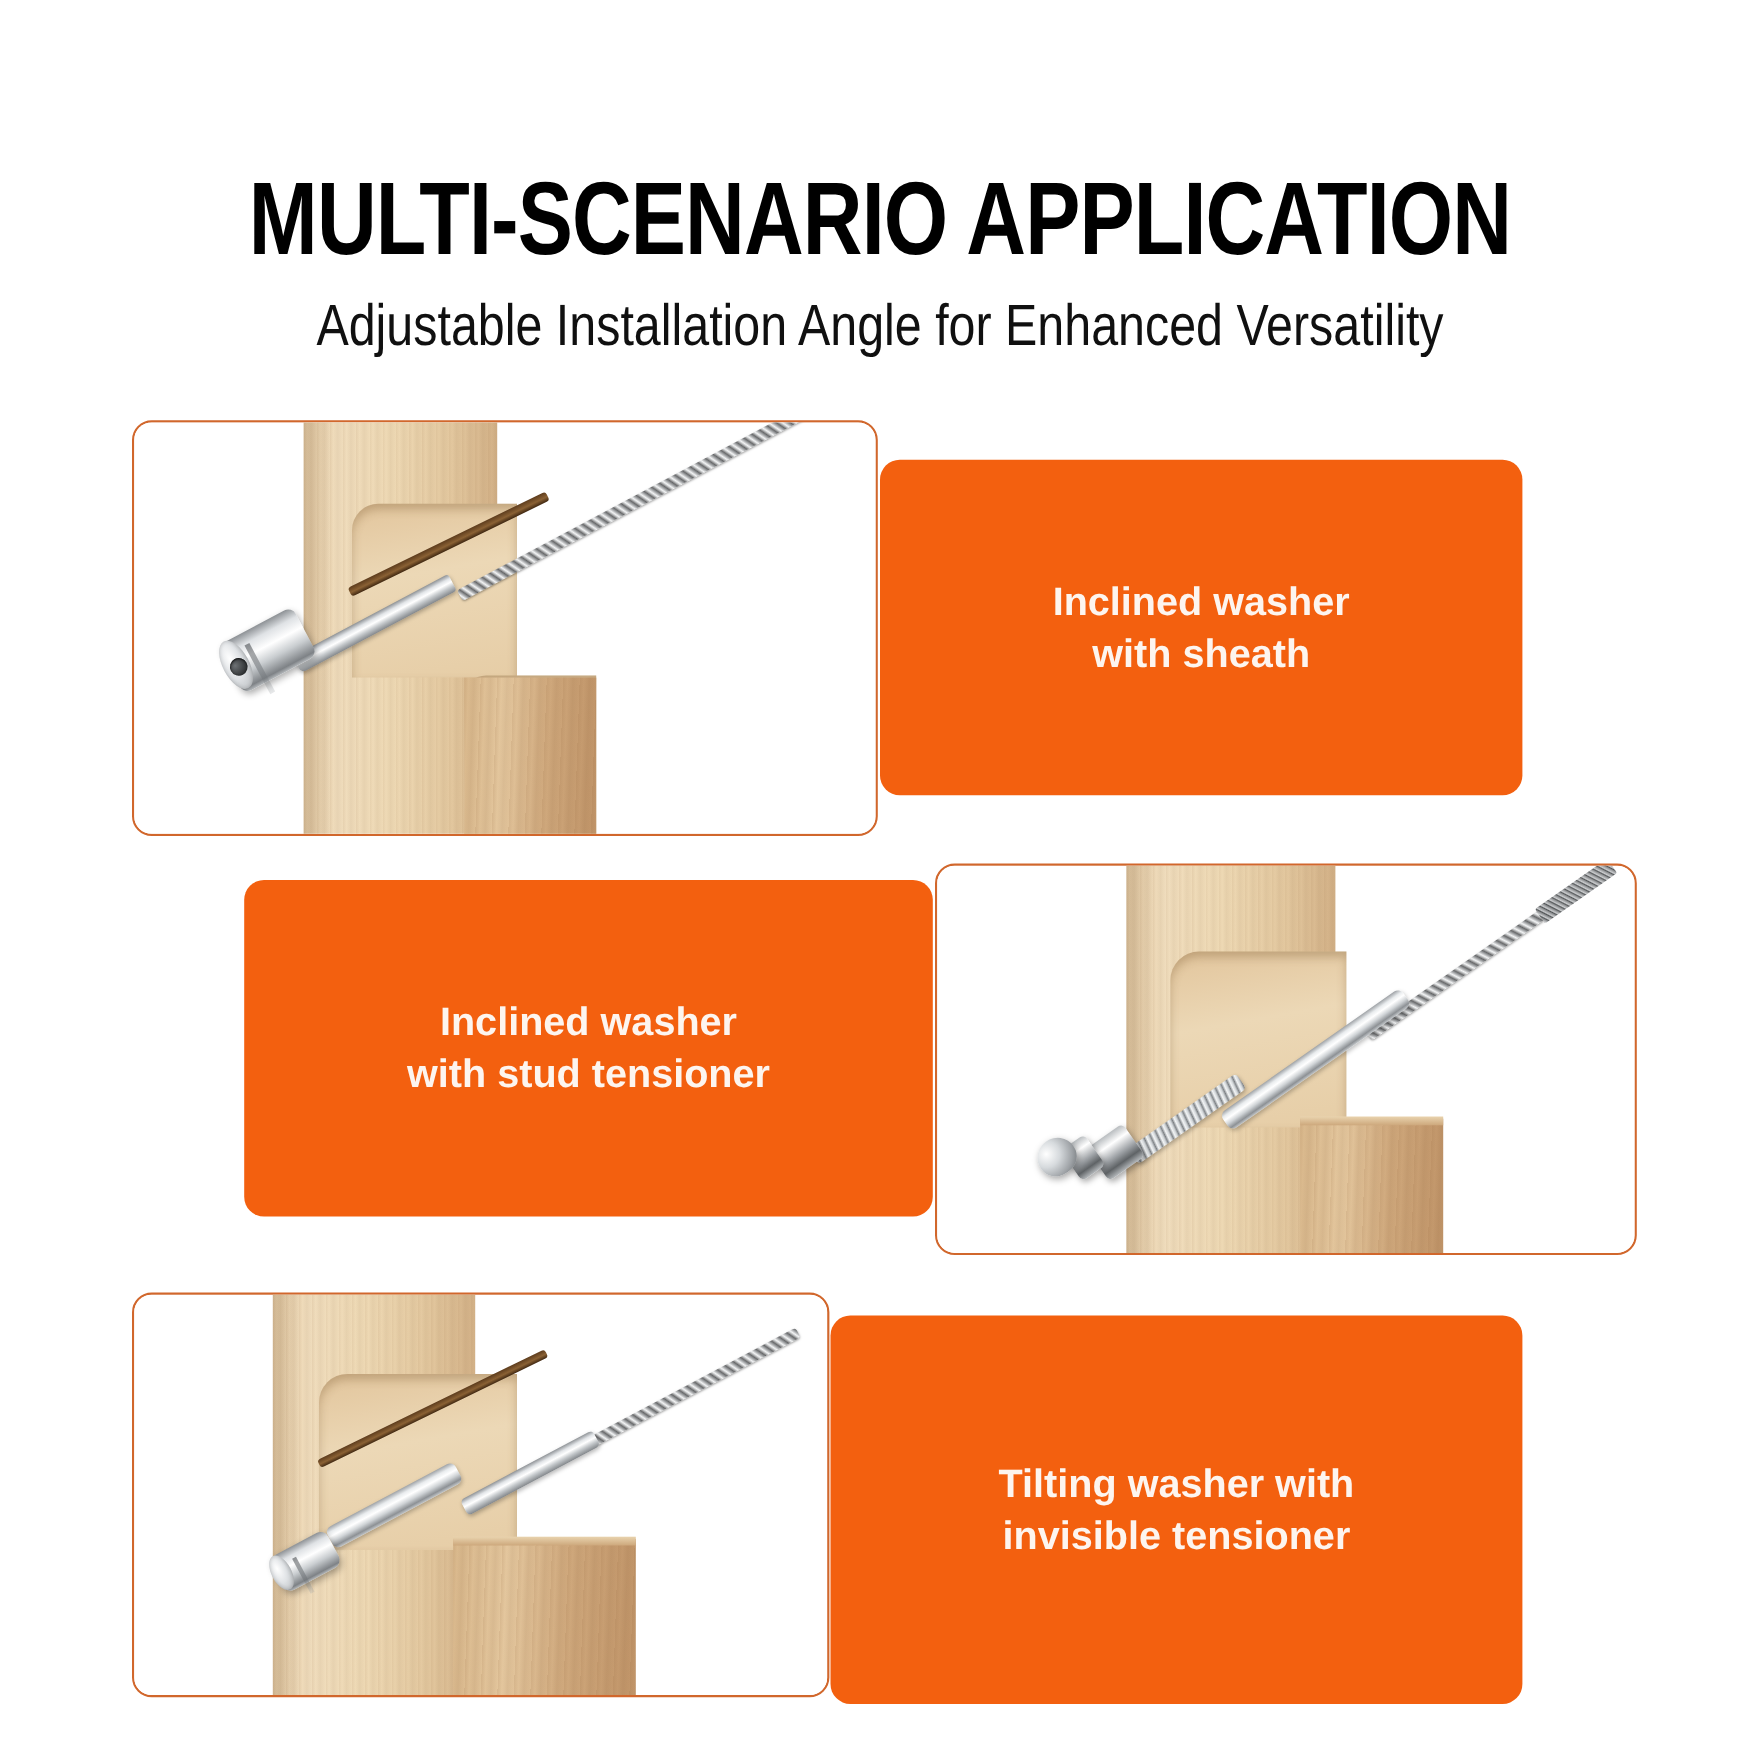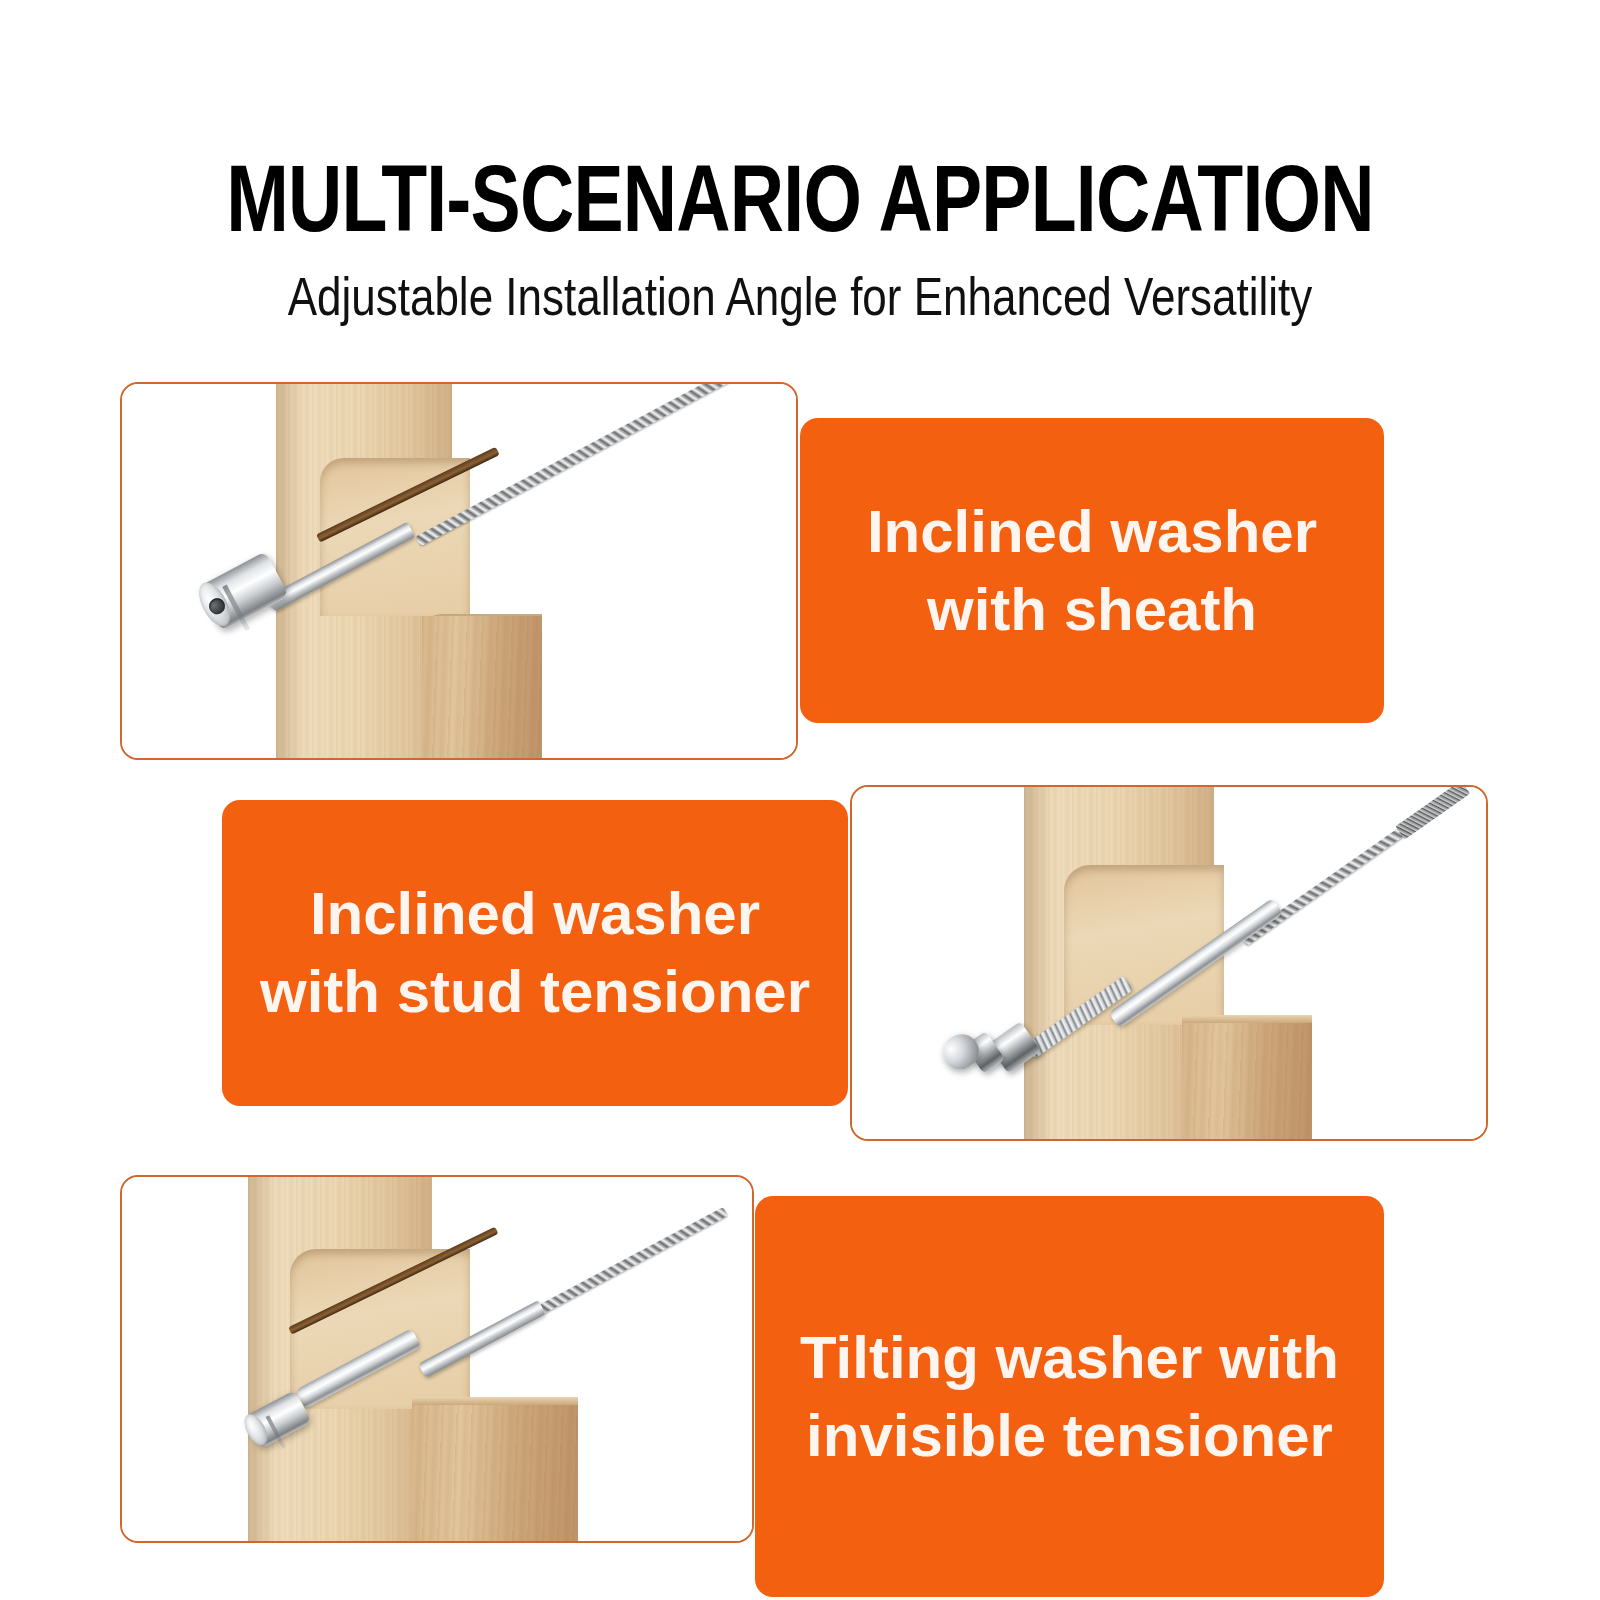--- a/index.html
+++ b/index.html
@@ -55,36 +55,36 @@
     border-radius:18px;
     display:flex;
     align-items:center;
     justify-content:center;
     z-index:2;
   }
   .text-panel .caption {
     color:#fdf5ef;
     font-family:"Liberation Sans", sans-serif;
     font-weight:bold;
-    font-size:60px;
+    font-size:36px;
     line-height:1.30;
     text-align:center;
     padding:0 26px;
     white-space:pre-line;
   }
 
   
   #photo-1 { left:120px; top:382px; width:678px; height:378px; }
   #text-1  { left:800px; top:418px; width:584px; height:305px; }
   
   #text-2  { left:222px; top:800px; width:626px; height:306px; }
   #photo-2 { left:850px; top:785px; width:638px; height:356px; }
   
   #photo-3 { left:120px; top:1175px; width:634px; height:368px; }
-  #text-3  { left:755px; top:1196px; width:629px; height:401px; }
+  #text-3  { left:755px; top:1196px; width:629px; height:353px; }
 
   
   .scene { position:absolute; inset:0; background:#ffffff; }
 
   
   .post {
     position:absolute;
     background:
       repeating-linear-gradient(90deg,
         rgba(150,110,70,.10) 0px, rgba(150,110,70,0) 3px,

